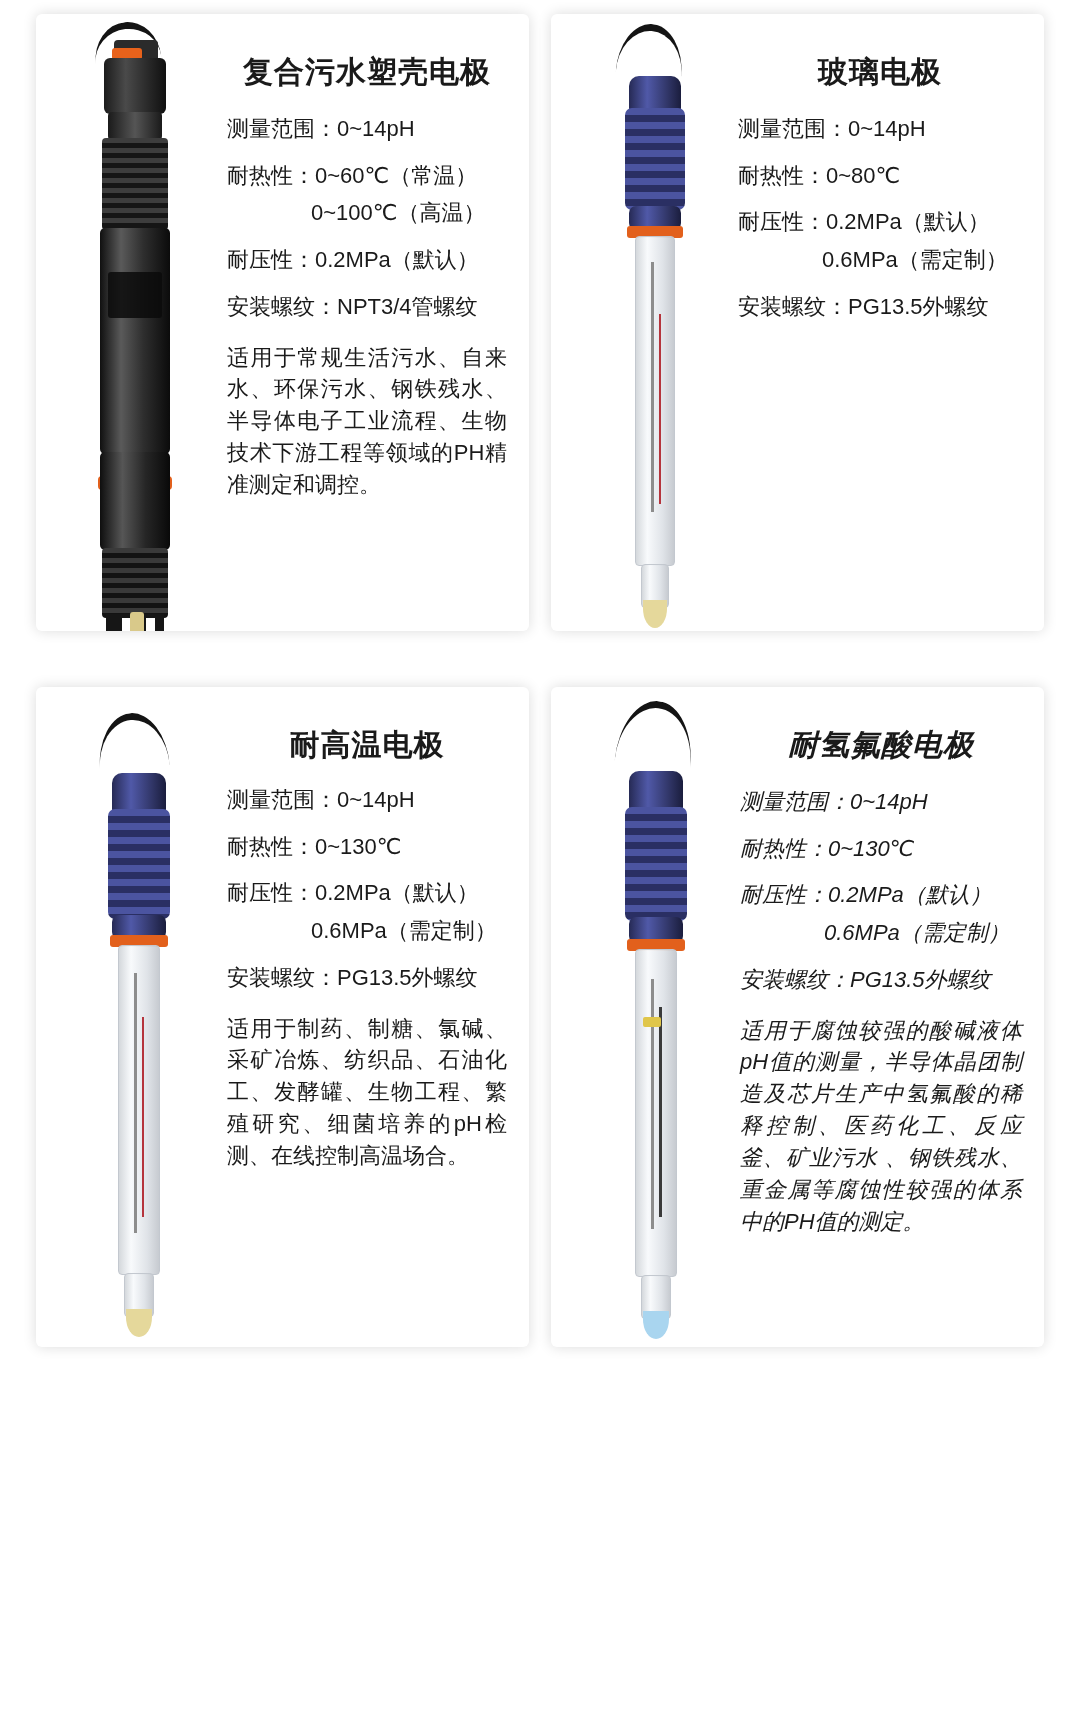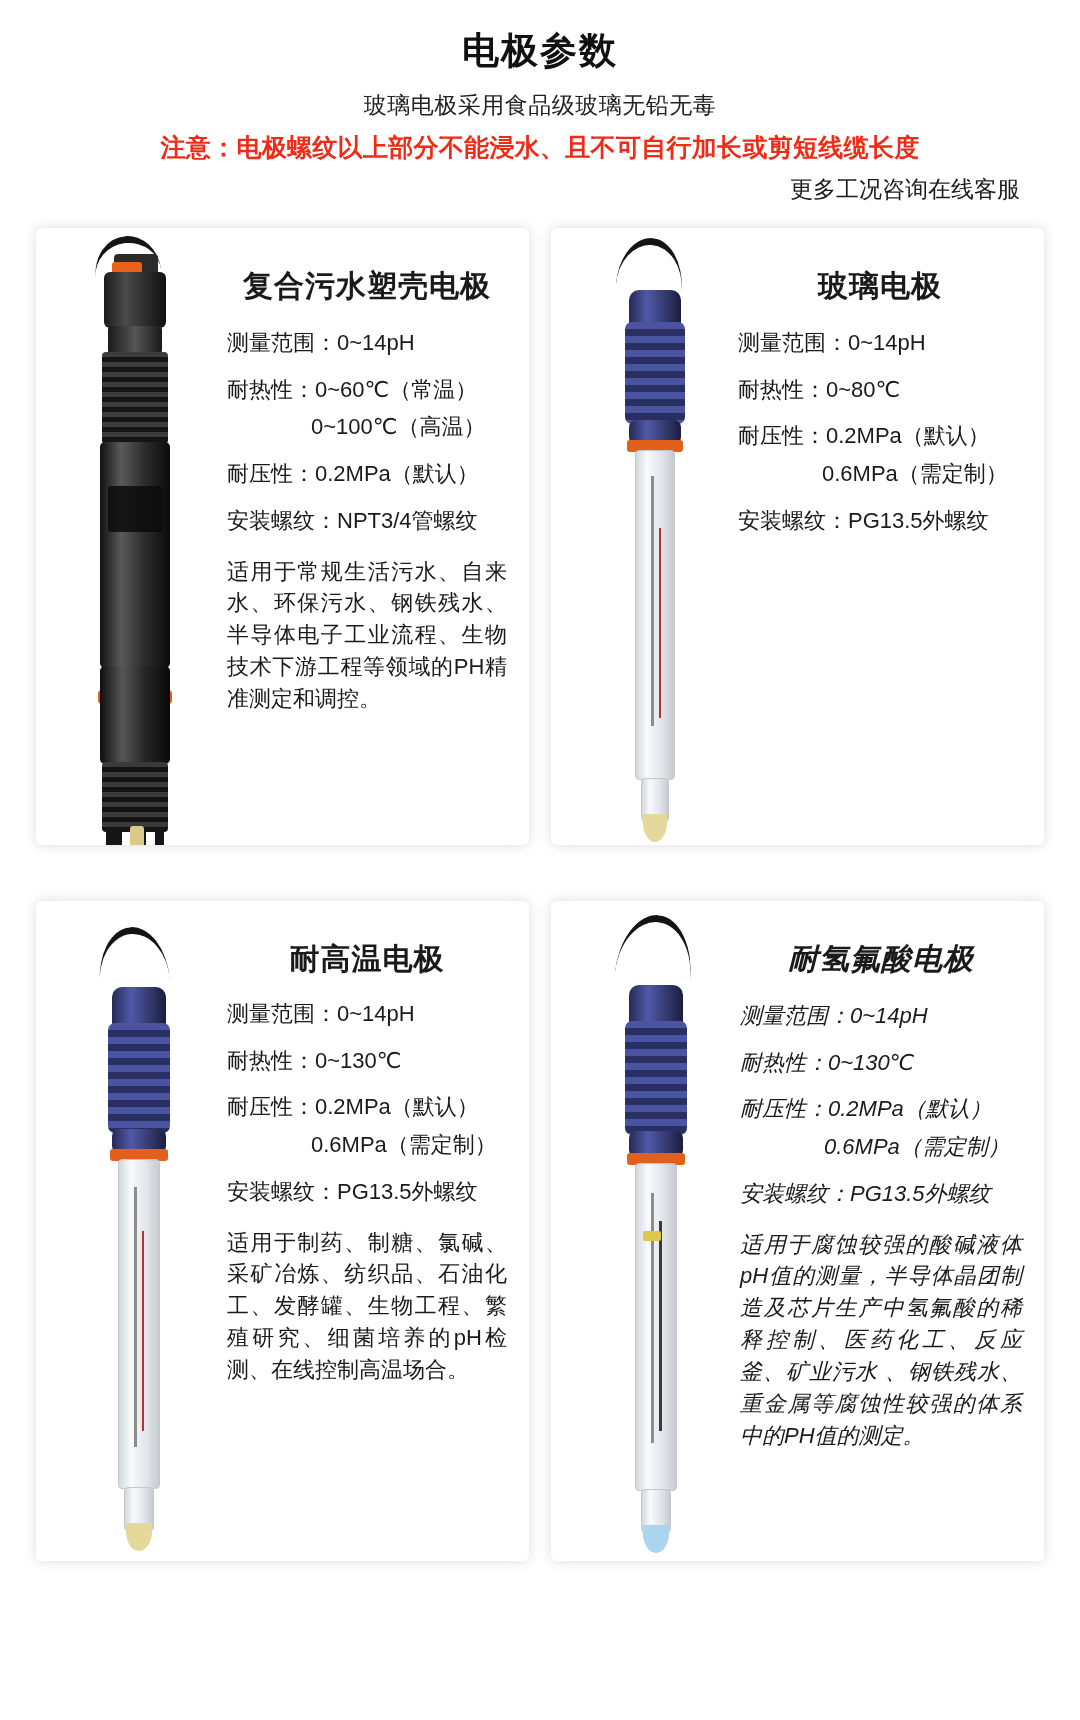--- a/index.html
+++ b/index.html
@@ -145,26 +145,20 @@
   .g-tipy { position: absolute; background: #e5d89b; border-radius: 0 0 50% 50% / 0 0 70% 70%; }
   .g-tipb { position: absolute; background: #a9d5ef; border-radius: 0 0 50% 50% / 0 0 70% 70%; }
 
   .footer-space { height: 20px; }
 </style>
 </head>
 <body>
 
 <div class="page">
 
-  <div class="header">
-    <h1 class="title">电极参数</h1>
-    <p class="subtitle">玻璃电极采用食品级玻璃无铅无毒</p>
-    <p class="warning">注意：电极螺纹以上部分不能浸水、且不可自行加长或剪短线缆长度</p>
-    <p class="service-line">更多工况咨询在线客服</p>
-  </div>
 
   <div class="grid">
 
     <div class="card c1">
       <div class="card-photo">
         <div class="probe">
           <div class="cable p1-cable"></div>
           <div class="p1-cap"></div>
           <div class="p1-orange"></div>
           <div class="p1-top"></div>

